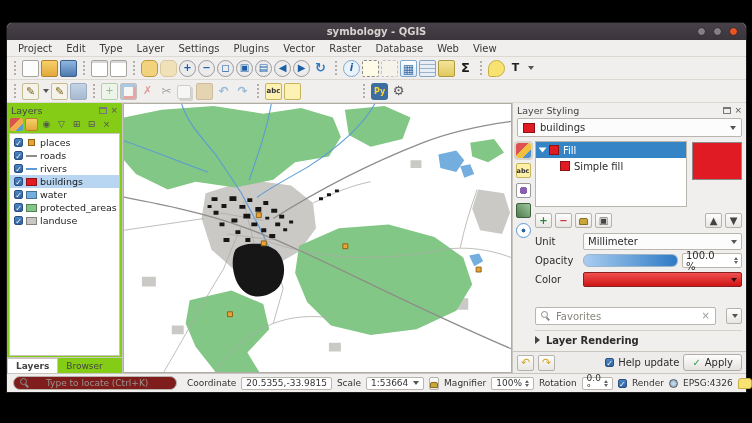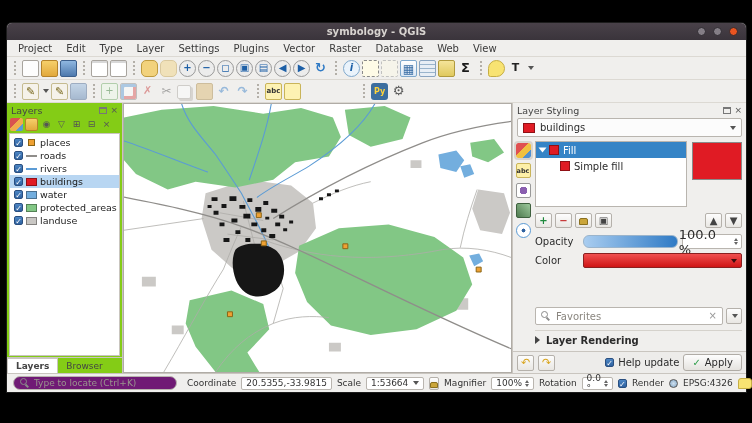--- a/index.html
+++ b/index.html
@@ -124,48 +124,48 @@
   .spacer{flex:1;}
   .form-row{display:flex;align-items:center;height:17px;gap:4px;margin:1px 0;flex:0 0 auto;}
   .form-label{width:44px;flex:0 0 auto;}
   .combo{flex:1;height:15px;background:#fcfcfc;border:1px solid #b9b5af;border-radius:2px;
          display:flex;align-items:center;padding:0 4px;gap:4px;min-width:0;}
   .combo .grow{flex:1;}
   .opacity-track{flex:1;height:11px;border:1px solid #9ab4cc;border-radius:6px;
                  background:linear-gradient(90deg,#a9cdf0,#2f7ac5);}
   .spin-field{width:52px;height:13px;background:#fff;border:1px solid #b9b5af;border-radius:2px;
               display:flex;align-items:center;justify-content:flex-end;padding:0 3px;gap:18px;
-              font-size:13px;flex:0 0 auto;}
+              font-size:10px;flex:0 0 auto;}
   .spin-col{display:flex;flex-direction:column;gap:1px;}
   .color-btn{flex:1;height:13px;border:1px solid #8a2020;border-radius:2px;
              background:linear-gradient(#f05050,#cf1515);display:flex;align-items:center;
              justify-content:flex-end;padding-right:4px;}
-  .favorites-row{display:flex;align-items:center;gap:3px;margin-top:auto;flex:0 0 auto;}
+  .favorites-row{display:flex;align-items:center;gap:10px;margin-top:auto;flex:0 0 auto;}
   .favorites{flex:1;display:flex;align-items:center;gap:5px;background:#fff;border:1px solid #b9b5af;
              border-radius:2px;height:16px;padding:0 5px;color:#8a867f;}
   .fav-clear{color:#999;font-size:10px;line-height:10px;}
   .fav-drop{width:16px;height:16px;background:linear-gradient(#fdfdfd,#e9e7e3);border:1px solid #b5b1ab;
             border-radius:2px;display:flex;align-items:center;justify-content:center;box-sizing:border-box;}
   .magico{position:relative;width:10px;height:10px;flex:0 0 auto;}
   .magico::before{content:"";position:absolute;width:5px;height:5px;border:1.5px solid #8a8a8a;border-radius:50%;left:0;top:0;}
   .magico::after{content:"";position:absolute;width:4px;height:1.6px;background:#8a8a8a;transform:rotate(45deg);left:5px;top:7px;}
   .layer-rendering{display:flex;align-items:center;gap:6px;height:18px;border-top:1px solid #d5d2cc;
                    margin-top:5px;font-weight:bold;flex:0 0 auto;}
   .sp-bottom{display:flex;align-items:center;gap:4px;height:21px;border-top:1px solid #c9c5bf;
              padding:0 4px;flex:0 0 auto;background:#edecea;}
   .hist-btn{width:17px;height:16px;background:linear-gradient(#fdfdfd,#e9e7e3);border:1px solid #b5b1ab;
             border-radius:2px;color:#d9a51f;font-size:11px;line-height:14px;text-align:center;box-sizing:border-box;}
   .apply-btn{display:flex;align-items:center;gap:4px;border:1px solid #b0aca6;border-radius:3px;
              background:linear-gradient(#fdfdfd,#e5e3df);height:17px;padding:0 8px;box-sizing:border-box;}
   .green-check{color:#2d9e49;font-weight:bold;font-size:10px;}
   
   .statusbar{height:18px;display:flex;align-items:center;gap:5px;background:#f0efed;
              border-top:1px solid #c9c5bf;padding:0 6px;font-size:9px;color:#333;flex:0 0 auto;}
-  .locate{display:flex;align-items:center;gap:4px;width:150px;height:12px;border:1px solid #b9b5af;
-          border-radius:7px;background:#701a75;color:#9a958e;padding:0 6px;flex:0 0 auto;text-align:center;}
+  .locate{display:flex;align-items:center;gap:16px;width:150px;height:12px;border:1px solid #b9b5af;
+          border-radius:7px;background:#7f1d1d;color:#9a958e;padding:0 6px;flex:0 0 auto;text-align:center;}
   .sb-field{background:#fff;border:1px solid #b9b5af;border-radius:2px;height:13px;display:flex;
             align-items:center;justify-content:center;padding:0 4px;gap:3px;box-sizing:border-box;}
   .sb-label{white-space:nowrap;}
   .globe{width:9px;height:9px;border-radius:50%;border:1px solid #555;
          background:radial-gradient(#cfe0ef,#7fa4c4);box-sizing:border-box;flex:0 0 auto;}
   .bubble{width:12px;height:9px;background:#f8e372;border:1px solid #c6ae44;border-radius:3px 3px 3px 0;flex:0 0 auto;}
 </style>
 </head>
 <body>
 
@@ -402,20 +402,27 @@
             <span class="big-swatch" style="background:#e01b24"></span>
           </div>
           <div class="sym-btns">
             <span class="sbtn green">+</span>
             <span class="sbtn red">−</span>
             <span class="sbtn"><span class="lock-body"></span></span>
             <span class="sbtn">▣</span>
             <span class="spacer"></span>
             <span class="sbtn">▲</span>
             <span class="sbtn">▼</span>
+          </div>
+          <div class="form-row">
+            <span class="form-label">Unit</span>
+            <span class="combo">
+              <span class="grow">Millimeter</span>
+              <span class="caret"></span>
+            </span>
           </div>
           <div class="form-row">
             <span class="form-label">Opacity</span>
             <span class="opacity-track"></span>
             <span class="spin-field">
               <span>100.0 %</span>
               <span class="spin-col">
                 <span class="caret-up"></span>
                 <span class="caret-dn"></span>
               </span>

